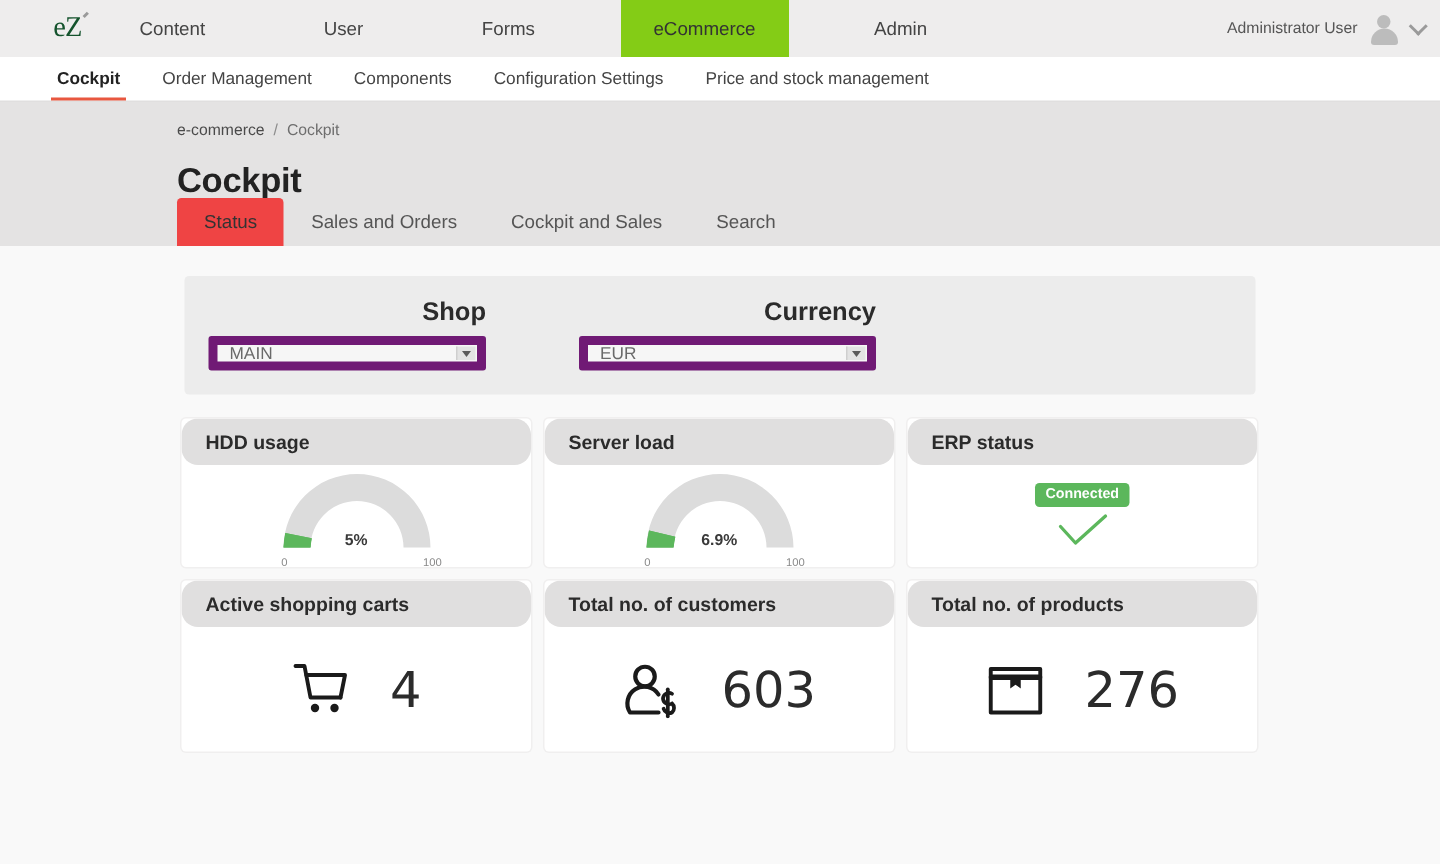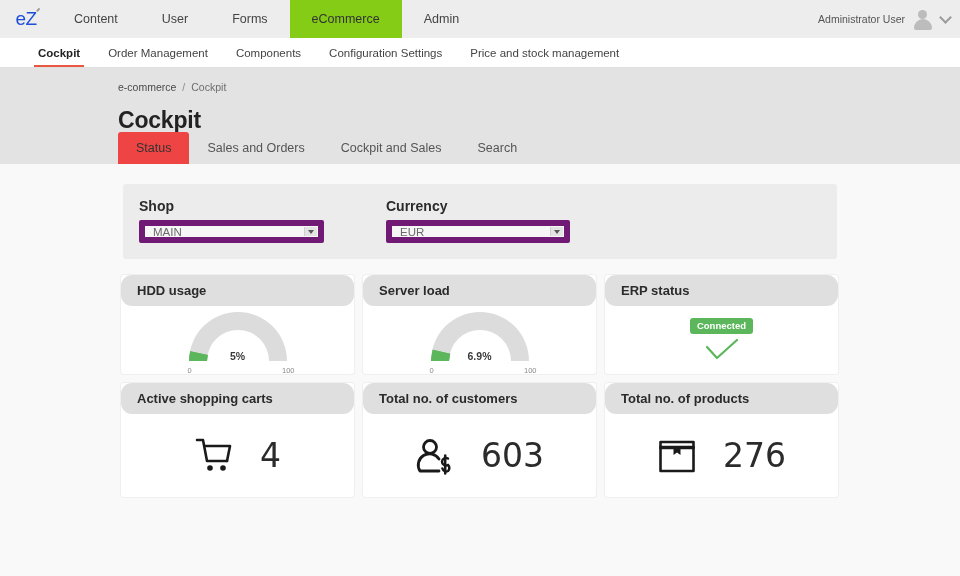--- a/index.html
+++ b/index.html
@@ -15,30 +15,31 @@
     height: 38px;
     background: #eeeded;
     display: flex;
     align-items: stretch;
     position: relative;
   }
   .logo {
     width: 52px;
     display: flex; align-items: center; justify-content: center;
     font-size: 19px; letter-spacing: -0.5px;
-    color: #1d4ed8;
-    font-family: Liberation Sans, sans-serif;
-    position: relative;
+    color: #14532d;
+    font-family: Liberation Serif, serif;
+    position: relative;
+    margin-left: 19px;
   }
   .logo .tick {
     position: absolute; top: 9px; right: 12px;
     width: 4px; height: 1.5px; background: #9a9a9a;
     transform: rotate(-45deg);
   }
-  .topnav-items { display: flex; align-items: stretch; }
+  .topnav-items { display: flex; align-items: stretch; gap: 35px; }
   .topnav-item {
     padding: 0 22px;
     display: flex; align-items: center;
     font-size: 12.5px;
     color: #444;
     white-space: nowrap;
     cursor: pointer;
   }
   .topnav-item.active {
     background: #84cc16;
@@ -144,33 +145,34 @@
     margin: 0 auto;
     width: 714px;
     background: #ececec;
     border-radius: 3px;
     padding: 14px 16px 16px 16px;
     display: flex;
     gap: 62px;
   }
   .field { display: flex; flex-direction: column; }
   .field-label {
-    font-size: 14px; font-weight: bold; color: #2b2b2b;
+    font-size: 17px; font-weight: bold; color: #2b2b2b;
     margin-bottom: 6px;
+    text-align: right;
   }
   .select-wrap {
     width: 185px; height: 23px;
     background: #f6f6f6;
     border: 6px solid #701a75;
     border-radius: 2px;
     display: flex; align-items: center;
     position: relative;
     cursor: pointer;
   }
-  .select-wrap.narrow { width: 184px; }
+  .select-wrap.narrow { width: 198px; }
   .select-value {
     padding-left: 8px;
     font-size: 11.5px;
     color: #6a6a6a;
   }
   .select-arrow {
     position: absolute; right: 1px; top: 1px; bottom: 1px;
     width: 13px;
     background: #e3e3e3;
     border-left: 1px solid #cfcfcf;

